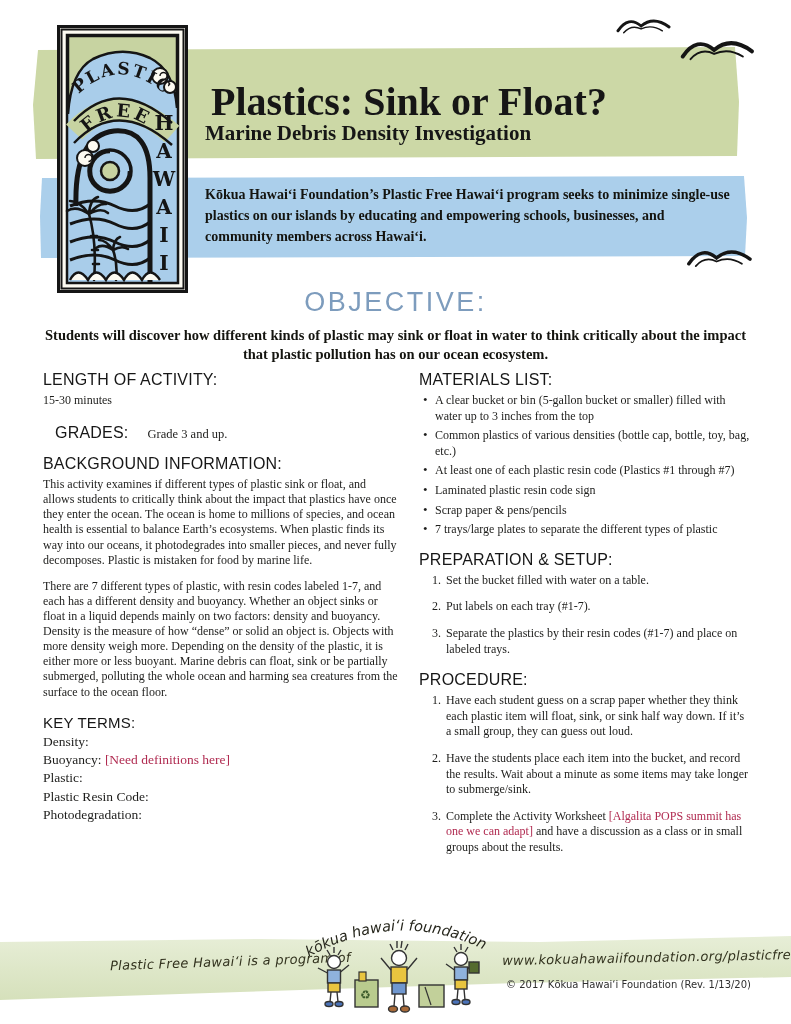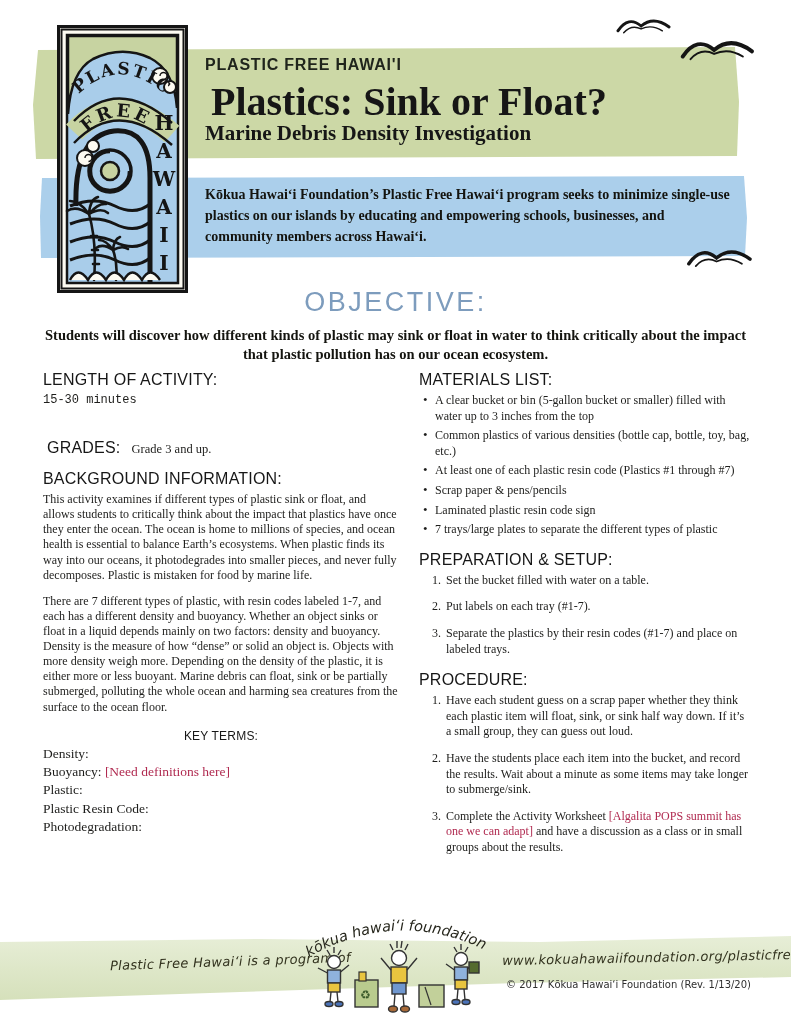--- a/index.html
+++ b/index.html
@@ -40,26 +40,26 @@
   .objective-text{position:absolute;left:45px;top:326px;width:701px;margin:0;text-align:center;
     font-family:"Liberation Serif",serif;font-weight:bold;font-size:14.5px;line-height:1.32;color:#14140f;}
 
   
   .columns{position:absolute;left:43px;top:371px;width:708px;display:flex;gap:20px;z-index:2;}
   .col-left{width:356px;}
   .col-right{width:332px;}
 
   .sec-h{font-family:"Liberation Sans",sans-serif;font-weight:normal;font-size:16px;
     letter-spacing:0.2px;color:#171717;margin:0 0 4px 0;}
-  .sec-h-sm{font-size:12px;text-align:center;}
+  .sec-h-sm{font-size:15px;}
   .body-p{font-size:12px;line-height:1.26;margin:0 0 11px 0;}
   .inline-val{font-size:12.5px;}
   .grades-line{margin:0 0 13px 0;}
-  .grades-line .sec-h{display:inline;margin:4px;}
-  .mb14{margin-bottom:14px;} .mb16{margin-bottom:31px;font-family:Liberation Mono, monospace;}
+  .grades-line .sec-h{display:inline;margin:12px;}
+  .mb14{margin-bottom:14px;} .mb16{margin-bottom:16px;}
 
   .key-terms{font-size:13.5px;line-height:1.36;}
   .red{color:#b02a50;}
 
   ul.materials{list-style:none;margin:0 0 13px 0;padding:0;font-size:12px;line-height:1.3;}
   ul.materials li{position:relative;padding-left:16px;margin-bottom:4px;}
   ul.materials li::before{content:"•";position:absolute;left:4px;top:-1px;font-size:13px;}
 
   ol.steps{margin:4px 0 14px 0;padding-left:25px;font-size:12px;line-height:1.3;}
   ol.steps li{margin-bottom:11px;padding-left:2px;}
@@ -155,21 +155,20 @@
         <text x="104" y="102">H</text>
         <text x="104" y="130">A</text>
         <text x="104" y="158">W</text>
         <text x="104" y="186">A</text>
         <text x="104" y="214">I</text>
         <text x="104" y="242">I</text>
       </g>
     </svg>
   </div>
 
-  <div class="kicker">PLASTIC FREE HAWAI'I</div>
   <h1 class="title">Plastics: Sink or Float?</h1>
   <div class="subtitle">Marine Debris Density Investigation</div>
   <p class="intro">Kōkua Hawai‘i Foundation’s Plastic Free Hawai‘i program seeks to minimize single-use plastics on our islands by educating and empowering schools, businesses, and community members across Hawai‘i.</p>
 
   <div class="objective-heading">OBJECTIVE:</div>
   <p class="objective-text">Students will discover how different kinds of plastic may sink or float in water to think critically about the impact that plastic pollution has on our ocean ecosystem.</p>
 
   <div class="columns">
 
     <div class="col-left">
@@ -194,22 +193,22 @@
         <div><span>Photodegradation:</span><span class="red"></span></div>
       </div>
     </div>
 
     <div class="col-right">
       <h2 class="sec-h">MATERIALS LIST:</h2>
       <ul class="materials">
         <li>A clear bucket or bin (5-gallon bucket or smaller) filled with water up to 3 inches from the top</li>
         <li>Common plastics of various densities (bottle cap, bottle, toy, bag, etc.)</li>
         <li>At least one of each plastic resin code (Plastics #1 through #7)</li>
+        <li>Laminated plastic resin code sign</li>
         <li>Scrap paper &amp; pens/pencils</li>
-        <li>Laminated plastic resin code sign</li>
         <li>7 trays/large plates to separate the different types of plastic</li>
       </ul>
 
       <h2 class="sec-h">PREPARATION &amp; SETUP:</h2>
       <ol class="steps">
         <li>Set the bucket filled with water on a table.</li>
         <li>Put labels on each tray (#1-7).</li>
         <li>Separate the plastics by their resin codes (#1-7) and place on labeled trays.</li>
       </ol>
 

